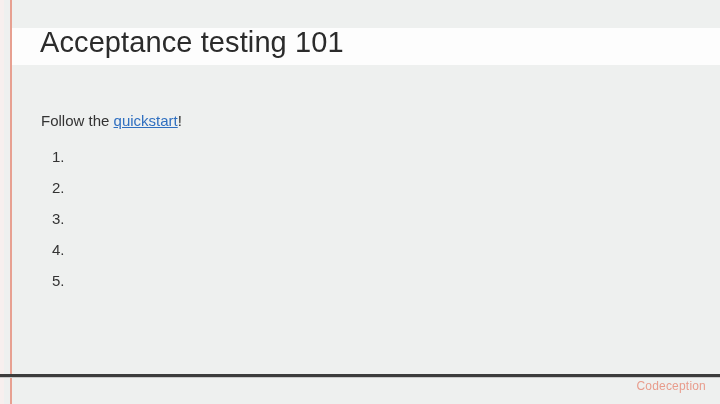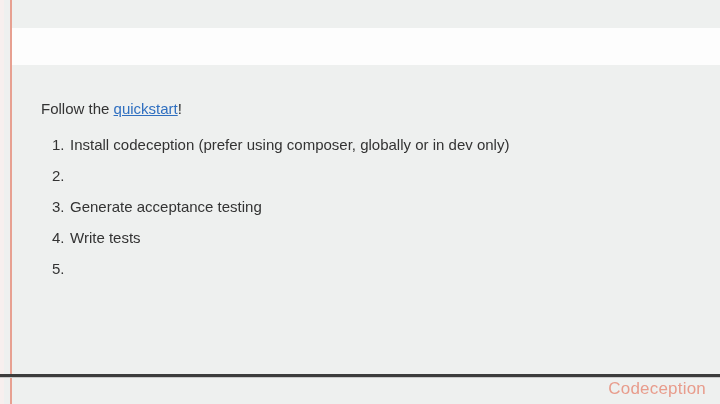--- a/index.html
+++ b/index.html
@@ -52,21 +52,21 @@
     margin: 0;
     font-size: 29px;
     font-weight: normal;
     color: #2b2b2b;
     letter-spacing: 0.1px;
     white-space: nowrap;
   }
   .body-area {
     position: absolute;
     left: 41px;
-    top: 99px;
+    top: 111px;
     width: 640px;
   }
   .intro {
     font-size: 15px;
     color: #333333;
     margin: 0;
     line-height: 20px;
     white-space: nowrap;
   }
   .intro a {
@@ -111,55 +111,53 @@
     left: 0;
     top: 377px;
     width: 720px;
     height: 1px;
     background: #c9c9c9;
   }
   .footer-brand {
     position: absolute;
     right: 14px;
     top: 379px;
-    font-size: 17px;
+    font-size: 12px;
     color: #e89c8c;
     letter-spacing: 0.2px;
     white-space: nowrap;
   }
 </style>
 </head>
 <body>
 
 <div class="slide">
 
   <div class="frame-edge"></div>
   <div class="accent-rule"></div>
 
   <div class="title-band"></div>
+  <h1 class="title">Acceptance testing 101</h1>
 
   <div class="body-area">
 
     <p class="intro"><span>Follow the </span><a href="#">quickstart</a><span>!</span></p>
 
     <ol class="steps">
       <li class="step">
         <span class="step-num">1.</span>
-        <span class="step-text">Install codeception (prefer using composer, globally or in dev only)</span>
       </li>
       <li class="step">
         <span class="step-num">2.</span>
       </li>
       <li class="step">
         <span class="step-num">3.</span>
-        <span class="step-text">Generate acceptance testing</span>
       </li>
       <li class="step">
         <span class="step-num">4.</span>
-        <span class="step-text">Write tests</span>
       </li>
       <li class="step">
         <span class="step-num">5.</span>
       </li>
     </ol>
 
   </div>
 
   <div class="footer-rule"></div>
   <div class="footer-rule-shadow"></div>

